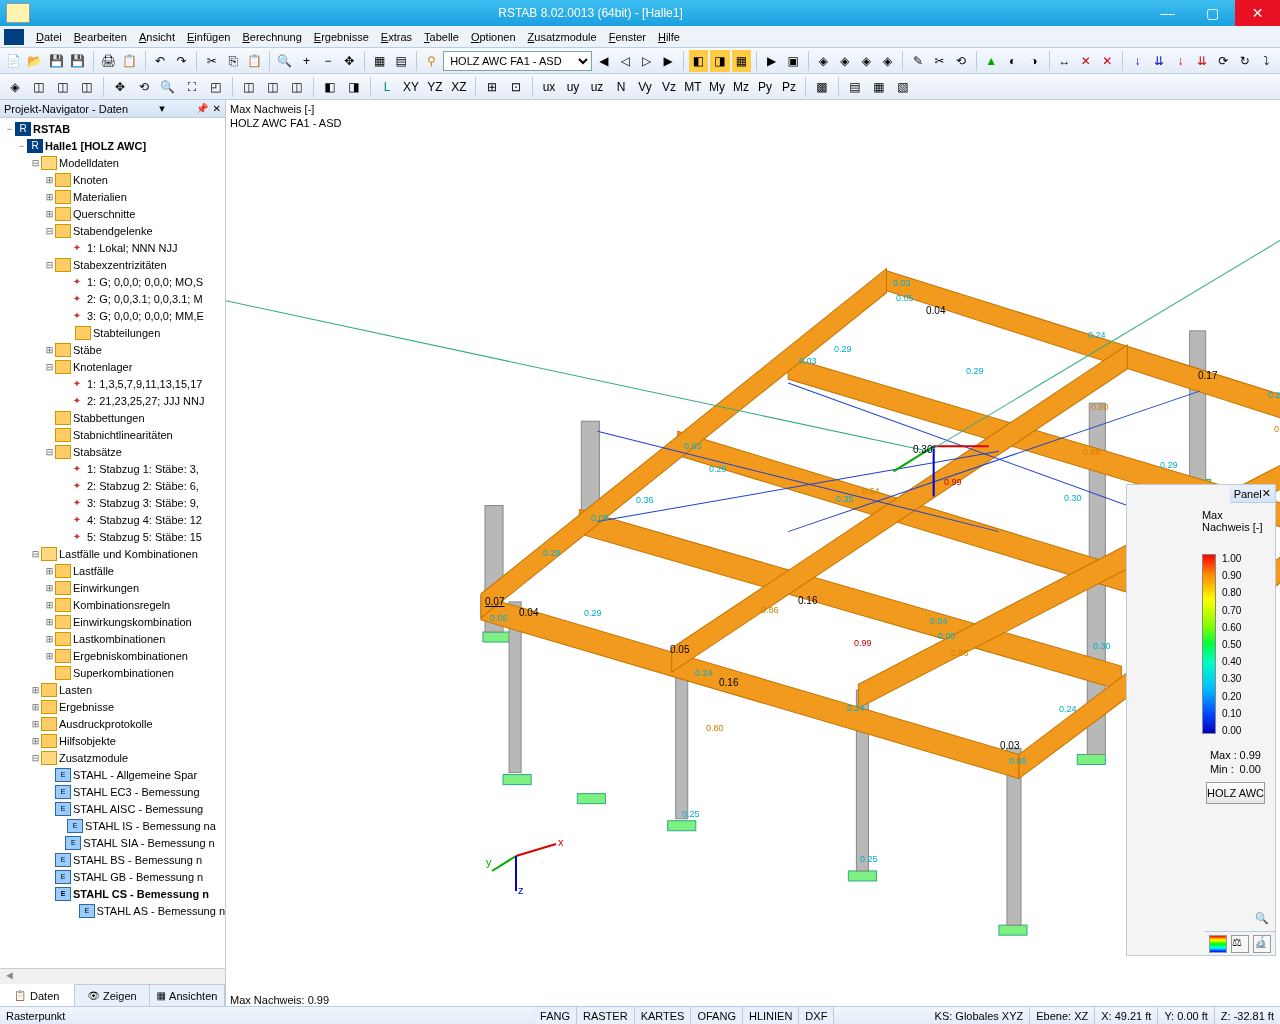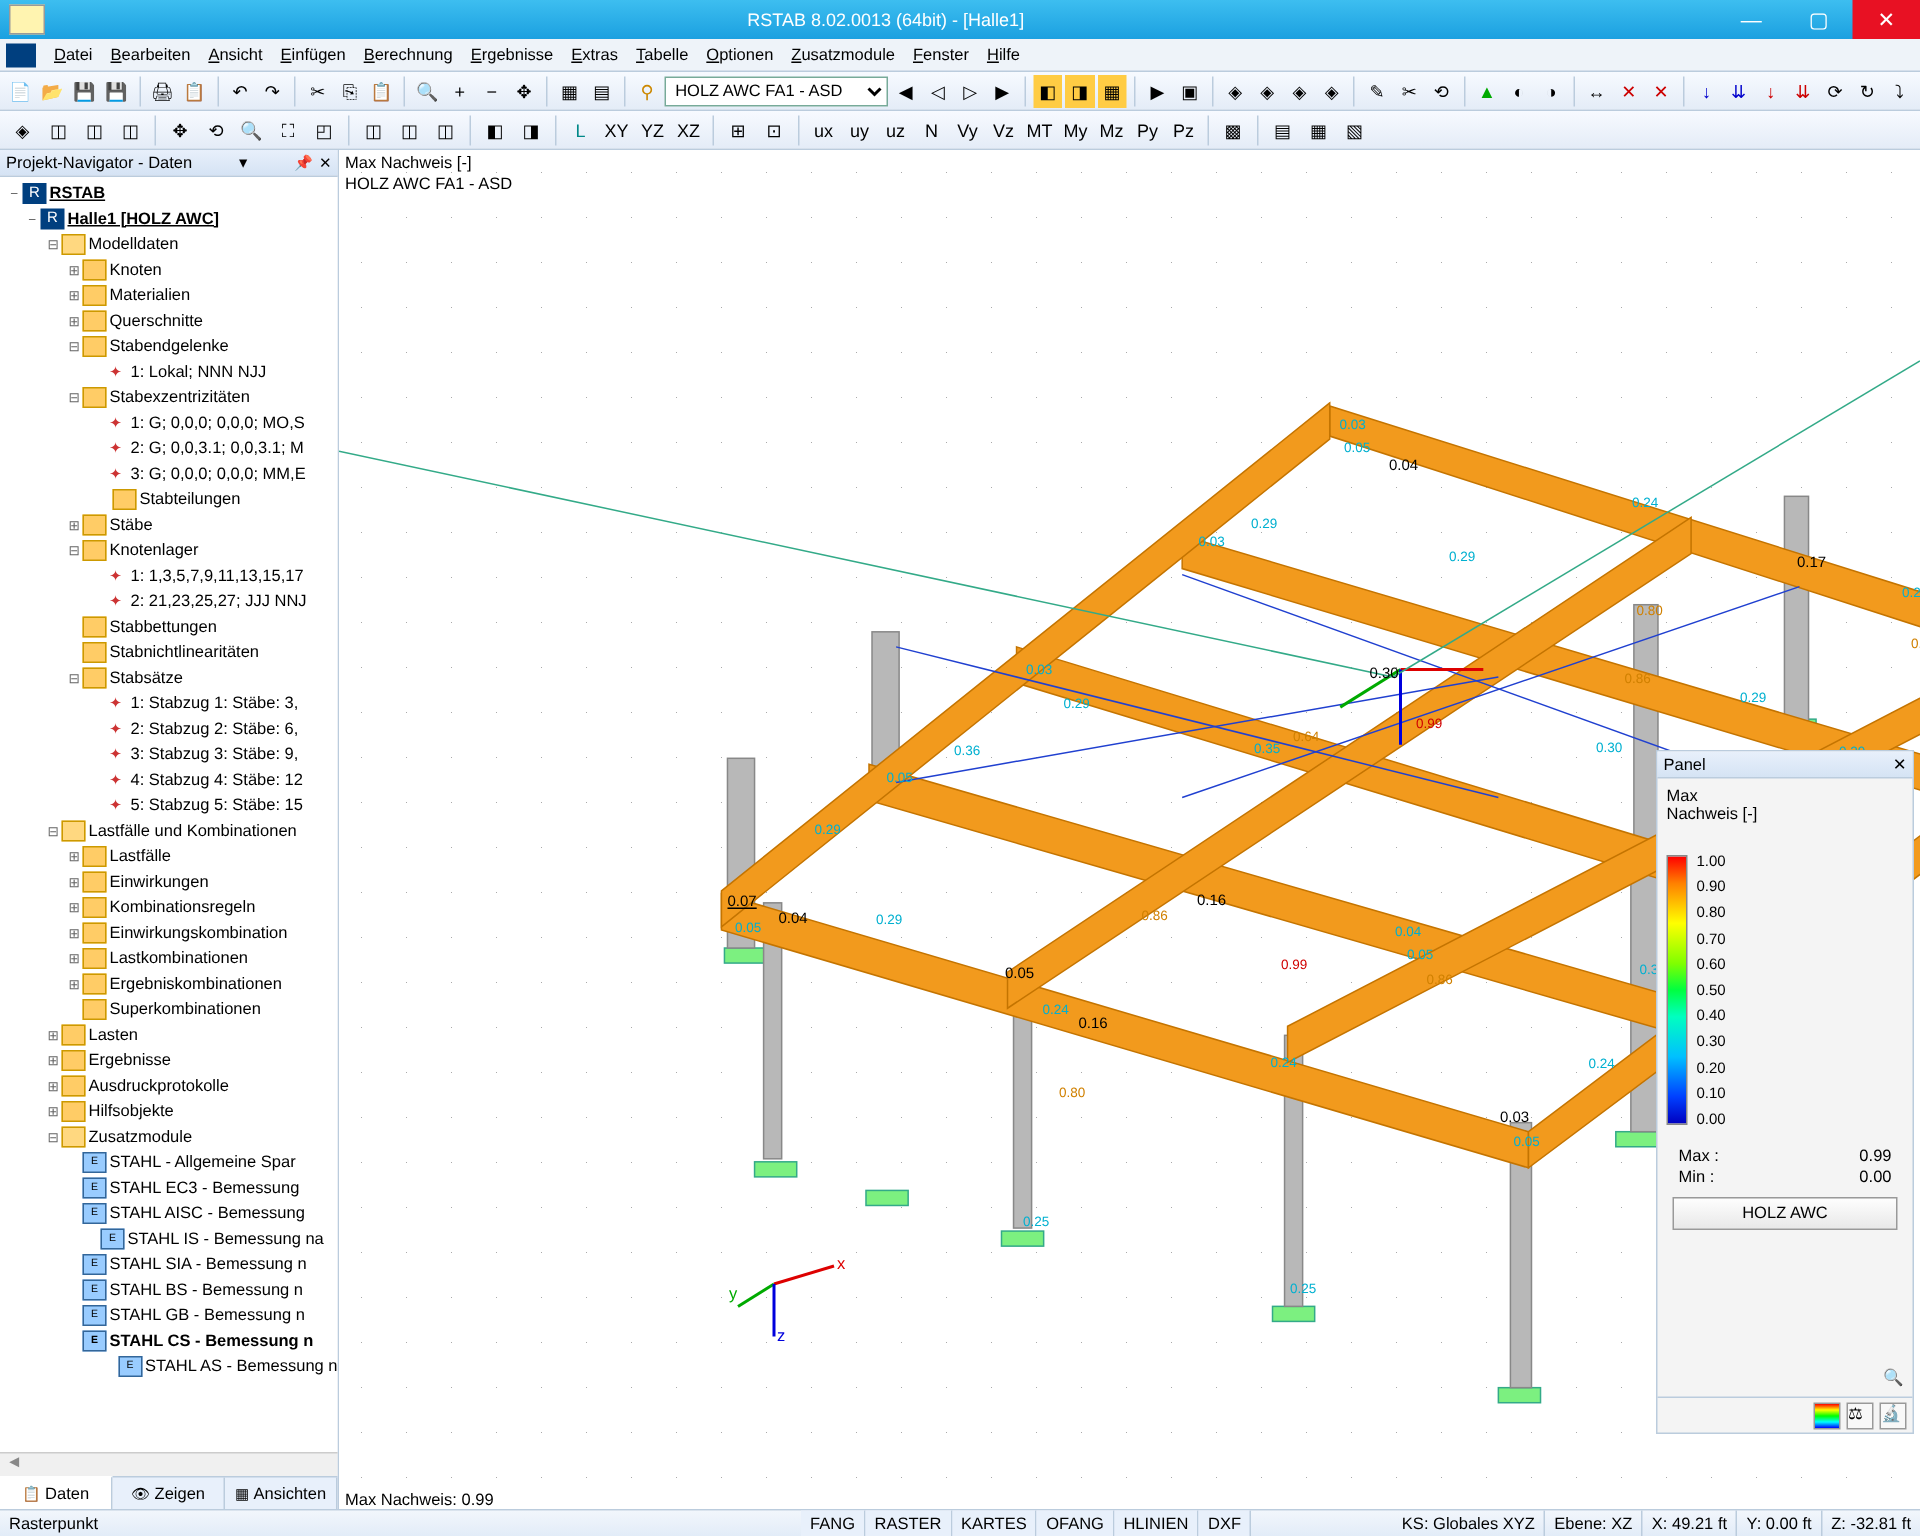--- a/index.html
+++ b/index.html
@@ -32,37 +32,37 @@
 .nav-header .x { margin-left:4px; font-size:10px; }
 .nav-tree { flex:1; overflow:auto; background:#fff; padding:2px 0; }
 .tree-row { display:flex; align-items:center; height:17px; padding-left:4px; white-space:nowrap; cursor:default; }
 .tree-row .tw { width:11px; text-align:center; color:#666; font-size:9px; }
 .tree-row .ic { width:16px; height:14px; margin-right:2px; display:inline-flex; align-items:center; justify-content:center; font-size:10px; }
 .ic.folder { background:#fc6; border:1px solid #c90; }
 .ic.folder-open { background:#ffd880; border:1px solid #c90; }
 .ic.item { color:#c33; }
 .ic.logo { background:#003f7f; color:#fff; }
 .ic.mod { background:#9cf; border:1px solid #369; font-size:7px; }
-.tree-row.bold .lbl { font-weight:bold;text-decoration:underline; }
+.tree-row.bold .lbl { font-weight:bold; }
 .nav-tabs { height:22px; background:#e8f0fb; border-top:1px solid #bcd; display:flex; }
 .nav-tab { flex:1; display:flex; align-items:center; justify-content:center; gap:3px; border-right:1px solid #bcd; font-size:10px; }
 .nav-tab.active { background:#fff; border-top:1px solid #fff; margin-top:-1px; }
 .nav-scroll { height:16px; background:#f0f0f0; border-top:1px solid #ccc; }
 
 
 .viewport { flex:1; position:relative; background:#fff; display:flex; }
 .view-main { flex:1; position:relative; overflow:hidden; }
 .view-label { position:absolute; top:2px; left:4px; font-size:11px; line-height:14px; z-index:5; }
 .dotgrid { position:absolute; inset:0; background-image:radial-gradient(#aaa 0.5px,transparent 0.5px); background-size:30px 30px; }
 .struct-svg { position:absolute; inset:0; }
 .axis-gizmo { position:absolute; left:260px; bottom:110px; z-index:6; }
 .view-status { position:absolute; bottom:0; left:4px; font-size:11px; }
 
 
-.panel { width:172px; background:#f4f4f4; border:1px solid #bcd; position:absolute; right:4px; top:400px; bottom:50px; display:flex; flex-direction:column; }
+.panel { width:150px; background:#f4f4f4; border:1px solid #bcd; position:absolute; right:4px; top:384px; bottom:50px; display:flex; flex-direction:column;align-items:flex-end; }
 .panel-hdr { height:18px; background:linear-gradient(#e8f0fb,#d5e3f4); border-bottom:1px solid #bcd; display:flex; align-items:center; padding:0 4px; font-size:11px; }
 .panel-hdr .x { margin-left:auto; }
 .panel-body { padding:6px; font-size:11px; flex:1; display:flex; flex-direction:column; }
 .colorbar { display:flex; margin-top:21px; }
 .cb-grad { width:14px; height:180px; background:linear-gradient(to bottom,#ff0000 0%,#ff8000 10%,#ffff00 25%,#80ff00 40%,#00ff40 50%,#00ffc0 60%,#00c0ff 75%,#0040ff 90%,#0000c0 100%); border:1px solid #888; }
 .cb-labels { display:flex; flex-direction:column; justify-content:space-between; margin-left:6px; height:182px; }
 .cb-labels span { font-size:10px; line-height:1; }
 .mm-row { display:flex; justify-content:space-between; padding:1px 8px; font-size:10px; }
 .panel-btn { margin:6px 4px; height:22px; border:1px solid #999; background:linear-gradient(#fefefe,#e8e8e8); font-size:11px; }
 .panel-ftr { height:24px; border-top:1px solid #bcd; display:flex; align-items:center; justify-content:flex-end; gap:4px; padding:0 4px; }
@@ -422,21 +422,21 @@
           <div class="tree-row" style="padding-left: 44px;">
             <span class="tw"></span>
             <span class="ic mod">E</span>
             <span class="lbl">STAHL AISC - Bemessung</span>
           </div>
           <div class="tree-row" style="padding-left: 56px;">
             <span class="tw"></span>
             <span class="ic mod">E</span>
             <span class="lbl">STAHL IS - Bemessung na</span>
           </div>
-          <div class="tree-row" style="padding-left: 44px;">
+          <div class="tree-row" style="padding-left: 44px; justify-content: center;">
             <span class="tw"></span>
             <span class="ic mod">E</span>
             <span class="lbl">STAHL SIA - Bemessung n</span>
           </div>
           <div class="tree-row" style="padding-left: 44px;">
             <span class="tw"></span>
             <span class="ic mod">E</span>
             <span class="lbl">STAHL BS - Bemessung n</span>
           </div>
           <div class="tree-row" style="padding-left: 44px;">

